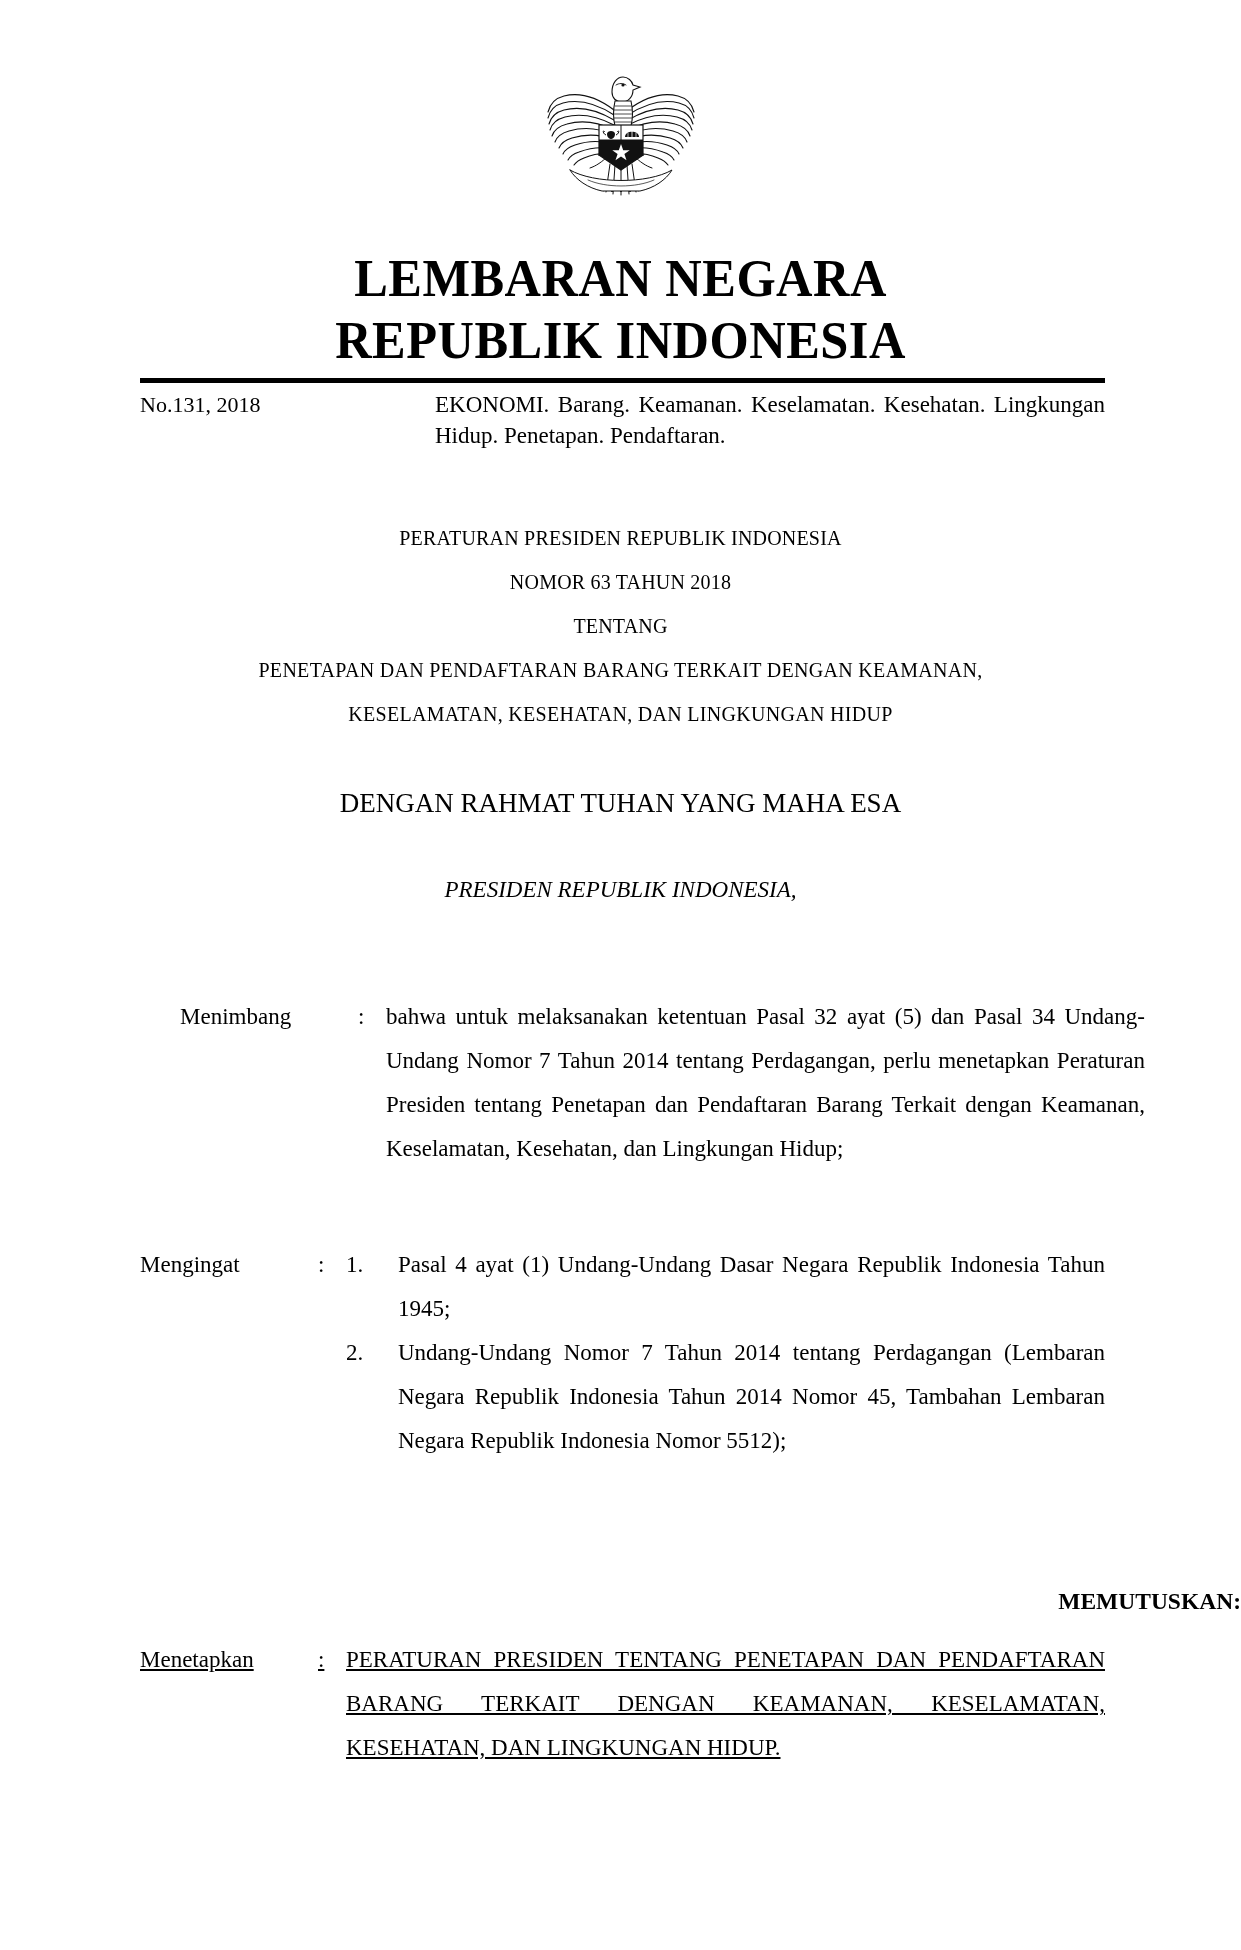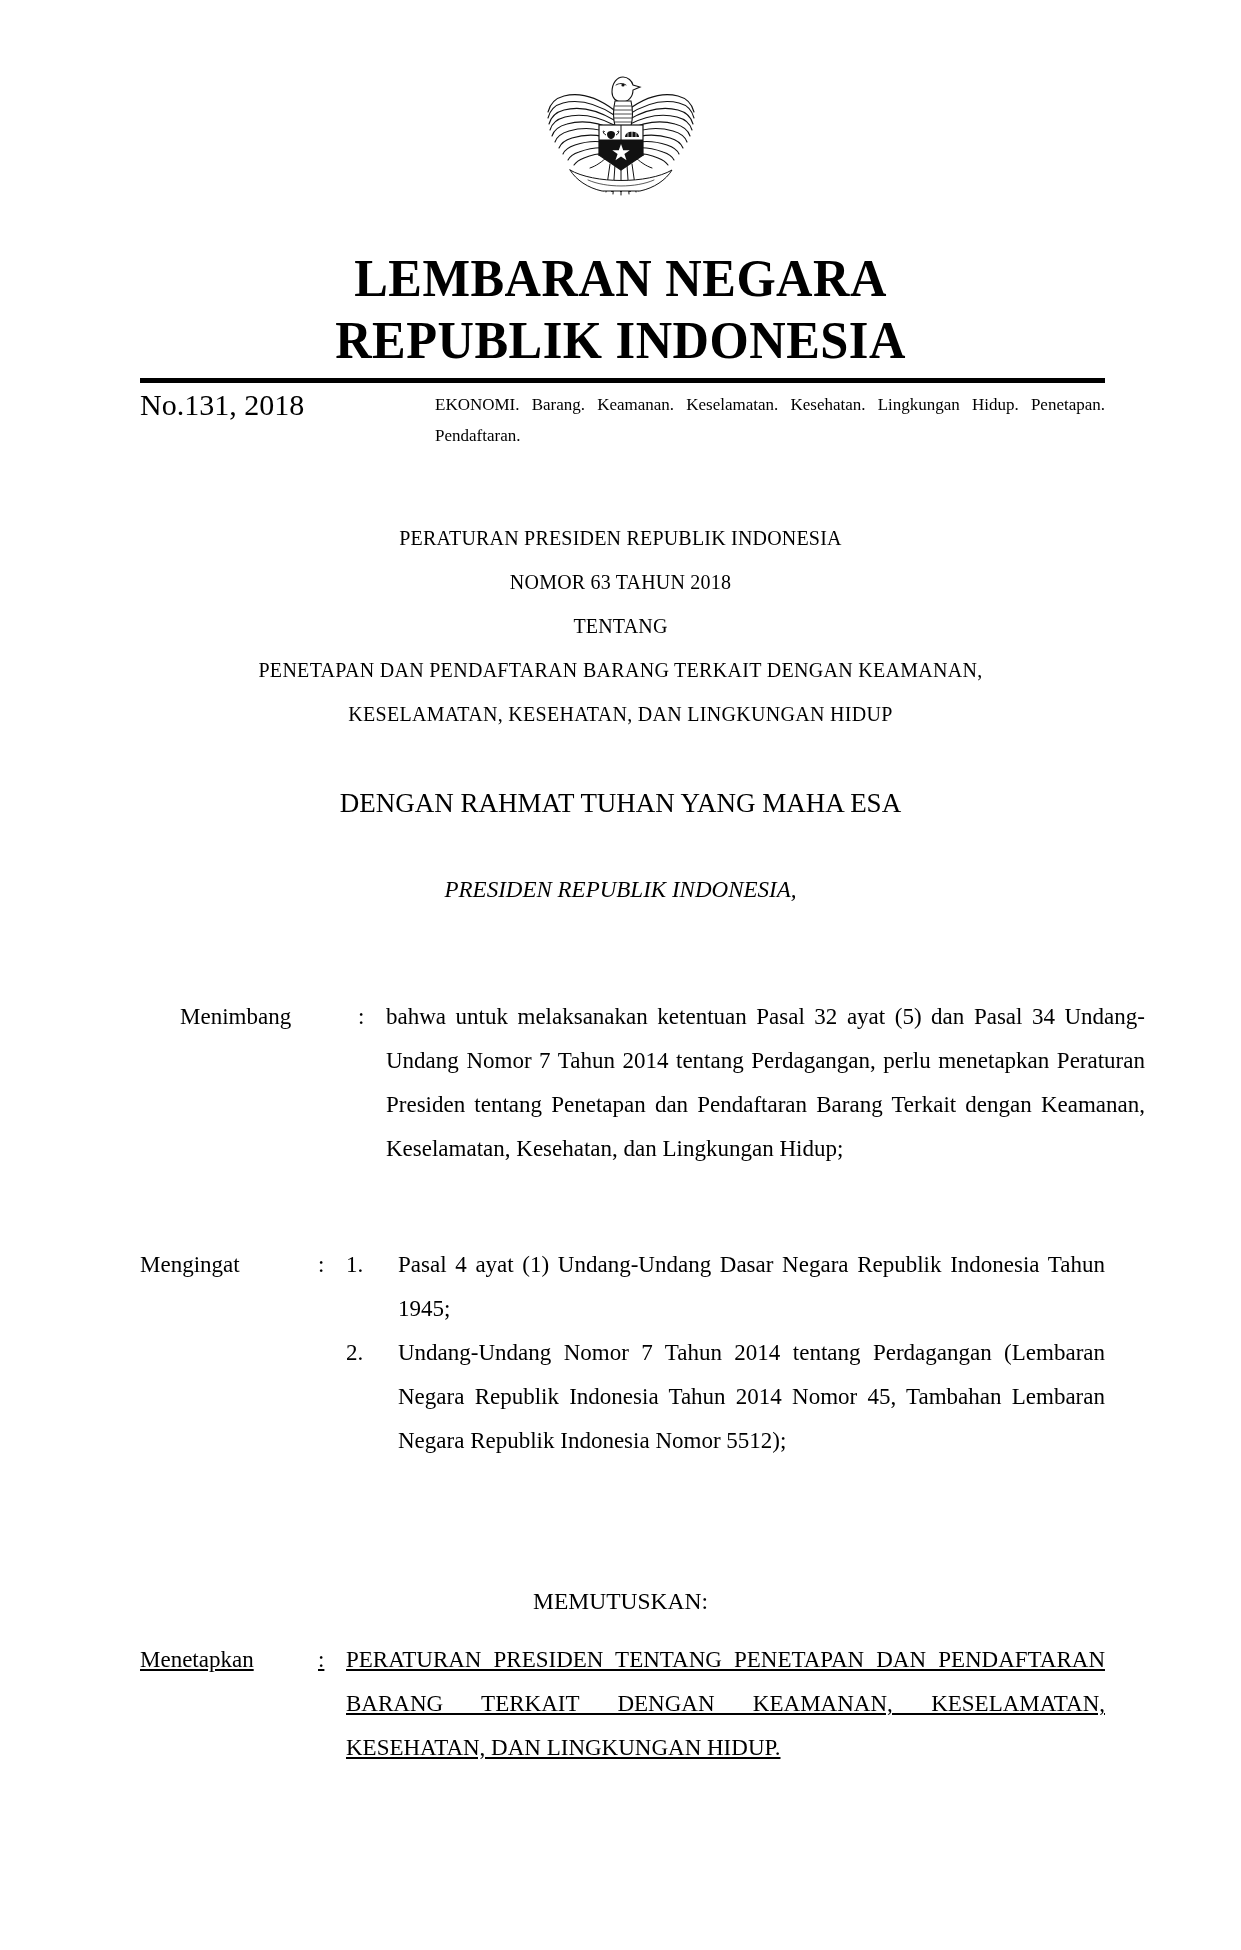--- a/index.html
+++ b/index.html
@@ -64,27 +64,27 @@
   .gazette-row {
     position: absolute;
     left: 140px;
     top: 389px;
     width: 965px;
     display: flex;
     align-items: flex-start;
   }
   .gazette-no {
     flex: 0 0 295px;
-    font-size: 30px;
+    font-size: 22px;
     line-height: 31px;
     white-space: nowrap;
   }
   .gazette-subjects {
     flex: 1 1 auto;
-    font-size: 17px;
+    font-size: 23px;
     line-height: 31px;
     text-align: justify;
     text-align-last: left;
     text-justify: inter-word;
     hyphens: none;
   }
   .gazette-subjects > span { display: inline; }
 
   
   .title-block {
@@ -166,23 +166,24 @@
   }
 
   #menimbang { top: 995px; margin-left: 40px; }
   #mengingat { top: 1243px; }
 
   .decide-heading {
     position: absolute;
     left: 0;
     top: 1583px;
     width: 1241px;
-    text-align: center;
+    text-align: right;
     font-size: 23.5px;
     line-height: 36px;
+    font-weight: bold;
   }
   #menetapkan { top: 1638px; text-decoration: underline; }
   #menetapkan .clause-body { text-align-last: left; }
 </style>
 </head>
 <body>
 
 <div class="page">
 
   <div class="emblem-wrap">

